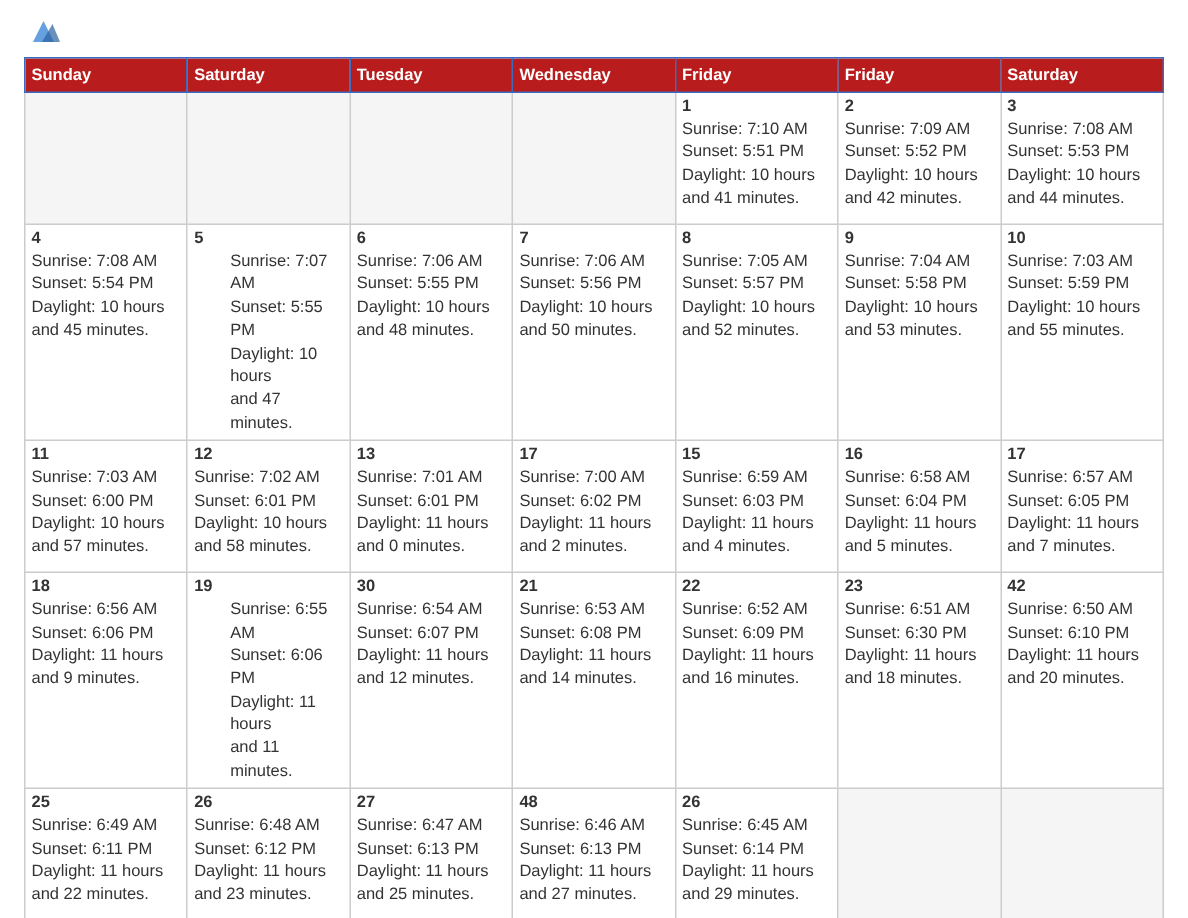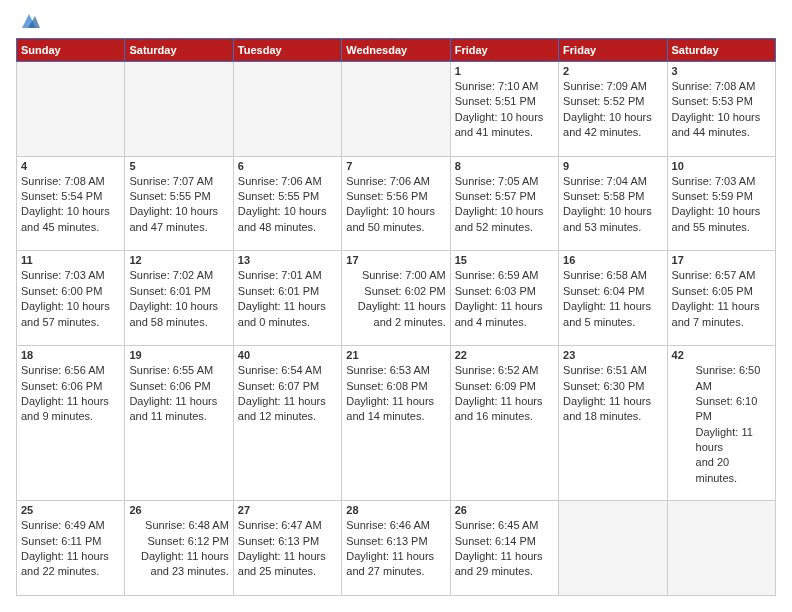--- a/index.html
+++ b/index.html
@@ -145,21 +145,21 @@
         <tr>
           <td>
             <span class="day-num">4</span>
             <div class="cell-info" style="white-space: pre-line;">Sunrise: 7:08 AM
 Sunset: 5:54 PM
 Daylight: 10 hours
 and 45 minutes.</div>
           </td>
           <td>
             <span class="day-num">5</span>
-            <div class="cell-info" style="white-space: pre-line;">Sunrise: 7:07 AM
+            <div class="cell-info" style="white-space: pre-line; margin-left: 24px;">Sunrise: 7:07 AM
 Sunset: 5:55 PM
 Daylight: 10 hours
 and 47 minutes.</div>
           </td>
           <td>
             <span class="day-num">6</span>
             <div class="cell-info" style="white-space: pre-line;">Sunrise: 7:06 AM
 Sunset: 5:55 PM
 Daylight: 10 hours
 and 48 minutes.</div>
@@ -210,21 +210,21 @@
           </td>
           <td>
             <span class="day-num">13</span>
             <div class="cell-info" style="white-space: pre-line;">Sunrise: 7:01 AM
 Sunset: 6:01 PM
 Daylight: 11 hours
 and 0 minutes.</div>
           </td>
           <td>
             <span class="day-num">17</span>
-            <div class="cell-info" style="white-space: pre-line; text-align: right;">Sunrise: 7:00 AM
+            <div class="cell-info" style="white-space: pre-line;">Sunrise: 7:00 AM
 Sunset: 6:02 PM
 Daylight: 11 hours
 and 2 minutes.</div>
           </td>
           <td>
             <span class="day-num">15</span>
             <div class="cell-info" style="white-space: pre-line;">Sunrise: 6:59 AM
 Sunset: 6:03 PM
 Daylight: 11 hours
 and 4 minutes.</div>
@@ -247,27 +247,27 @@
         <tr>
           <td>
             <span class="day-num">18</span>
             <div class="cell-info" style="white-space: pre-line;">Sunrise: 6:56 AM
 Sunset: 6:06 PM
 Daylight: 11 hours
 and 9 minutes.</div>
           </td>
           <td>
             <span class="day-num">19</span>
-            <div class="cell-info" style="white-space: pre-line;">Sunrise: 6:55 AM
+            <div class="cell-info" style="white-space: pre-line; margin-left: 24px;">Sunrise: 6:55 AM
 Sunset: 6:06 PM
 Daylight: 11 hours
 and 11 minutes.</div>
           </td>
           <td>
-            <span class="day-num">40</span>
+            <span class="day-num">30</span>
             <div class="cell-info" style="white-space: pre-line;">Sunrise: 6:54 AM
 Sunset: 6:07 PM
 Daylight: 11 hours
 and 12 minutes.</div>
           </td>
           <td>
             <span class="day-num">21</span>
             <div class="cell-info" style="white-space: pre-line;">Sunrise: 6:53 AM
 Sunset: 6:08 PM
 Daylight: 11 hours
@@ -282,50 +282,50 @@
           </td>
           <td>
             <span class="day-num">23</span>
             <div class="cell-info" style="white-space: pre-line;">Sunrise: 6:51 AM
 Sunset: 6:30 PM
 Daylight: 11 hours
 and 18 minutes.</div>
           </td>
           <td>
             <span class="day-num">42</span>
-            <div class="cell-info" style="white-space: pre-line; margin-left: 24px;">Sunrise: 6:50 AM
+            <div class="cell-info" style="white-space: pre-line;">Sunrise: 6:50 AM
 Sunset: 6:10 PM
 Daylight: 11 hours
 and 20 minutes.</div>
           </td>
         </tr>
         <tr>
           <td>
             <span class="day-num">25</span>
             <div class="cell-info" style="white-space: pre-line;">Sunrise: 6:49 AM
 Sunset: 6:11 PM
 Daylight: 11 hours
 and 22 minutes.</div>
           </td>
           <td>
             <span class="day-num">26</span>
-            <div class="cell-info" style="white-space: pre-line; text-align: right;">Sunrise: 6:48 AM
+            <div class="cell-info" style="white-space: pre-line;">Sunrise: 6:48 AM
 Sunset: 6:12 PM
 Daylight: 11 hours
 and 23 minutes.</div>
           </td>
           <td>
             <span class="day-num">27</span>
             <div class="cell-info" style="white-space: pre-line;">Sunrise: 6:47 AM
 Sunset: 6:13 PM
 Daylight: 11 hours
 and 25 minutes.</div>
           </td>
           <td>
-            <span class="day-num">28</span>
+            <span class="day-num">48</span>
             <div class="cell-info" style="white-space: pre-line;">Sunrise: 6:46 AM
 Sunset: 6:13 PM
 Daylight: 11 hours
 and 27 minutes.</div>
           </td>
           <td>
             <span class="day-num">26</span>
             <div class="cell-info" style="white-space: pre-line;">Sunrise: 6:45 AM
 Sunset: 6:14 PM
 Daylight: 11 hours

